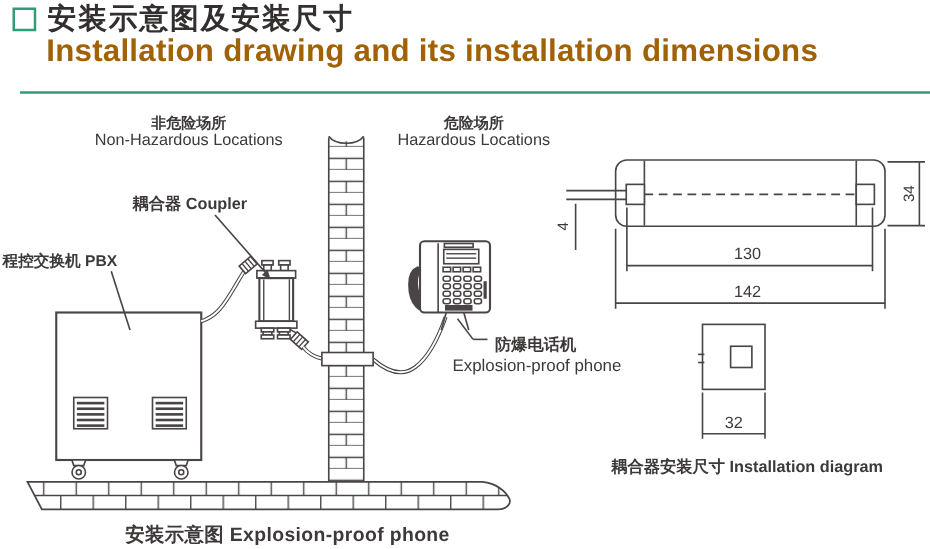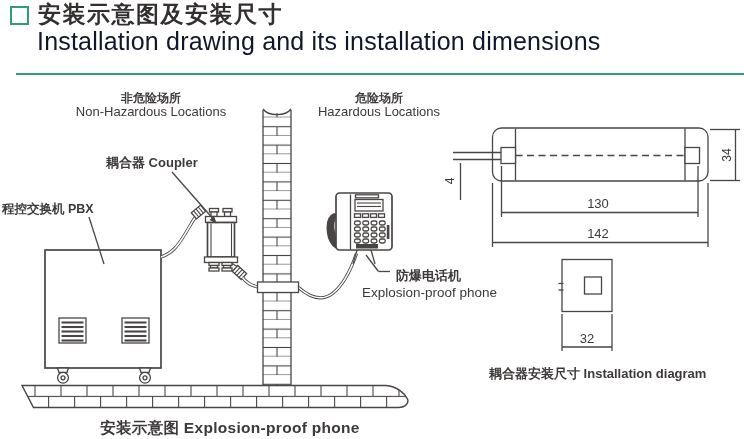--- a/index.html
+++ b/index.html
@@ -4,22 +4,22 @@
 <style>
   html,body{margin:0;padding:0;background:#fff;}
   .page{position:relative;width:744px;height:439px;background:#fff;overflow:hidden;
         font-family:"Liberation Sans","DejaVu Sans",sans-serif;color:#3b3737;}
   
   .hdr{position:absolute;left:0;top:0;width:744px;height:80px;}
   .bullet{position:absolute;left:10px;top:6px;width:15px;height:15px;
           border:2.5px solid var(--accent,#2f9e76);background:#fff;}
   .title-zh{position:absolute;left:38px;top:-1px;font-size:23px;font-weight:700;
             letter-spacing:1.5px;color:#332f2f;white-space:nowrap;}
-  .title-en{position:absolute;left:37px;top:27px;font-size:25px;font-weight:400;
-            letter-spacing:.2px;color:#0f172a;white-space:nowrap;}
+  .title-en{position:absolute;left:37px;top:27px;font-size:25px;font-weight:700;
+            letter-spacing:.2px;color:#a16207;white-space:nowrap;}
   .rule{position:absolute;left:16px;right:0;top:73px;height:2px;background:var(--accent,#2f9e76);}
   
   svg{position:absolute;left:0;top:0;color:var(--line,#4a4545);}
   .s{stroke:currentColor;stroke-width:1.3;fill:none;}
   .fw{fill:#fff;stroke:currentColor;stroke-width:1.3;}
   .fw16{fill:#fff;stroke:currentColor;stroke-width:1.7;}
   .dk{fill:currentColor;stroke:none;}
   .cable{fill:none;stroke:currentColor;stroke-width:3.2;}
   .cable-core{fill:none;stroke:#fff;stroke-width:1.5;}
   .thin{stroke:currentColor;stroke-width:1.1;fill:none;}

